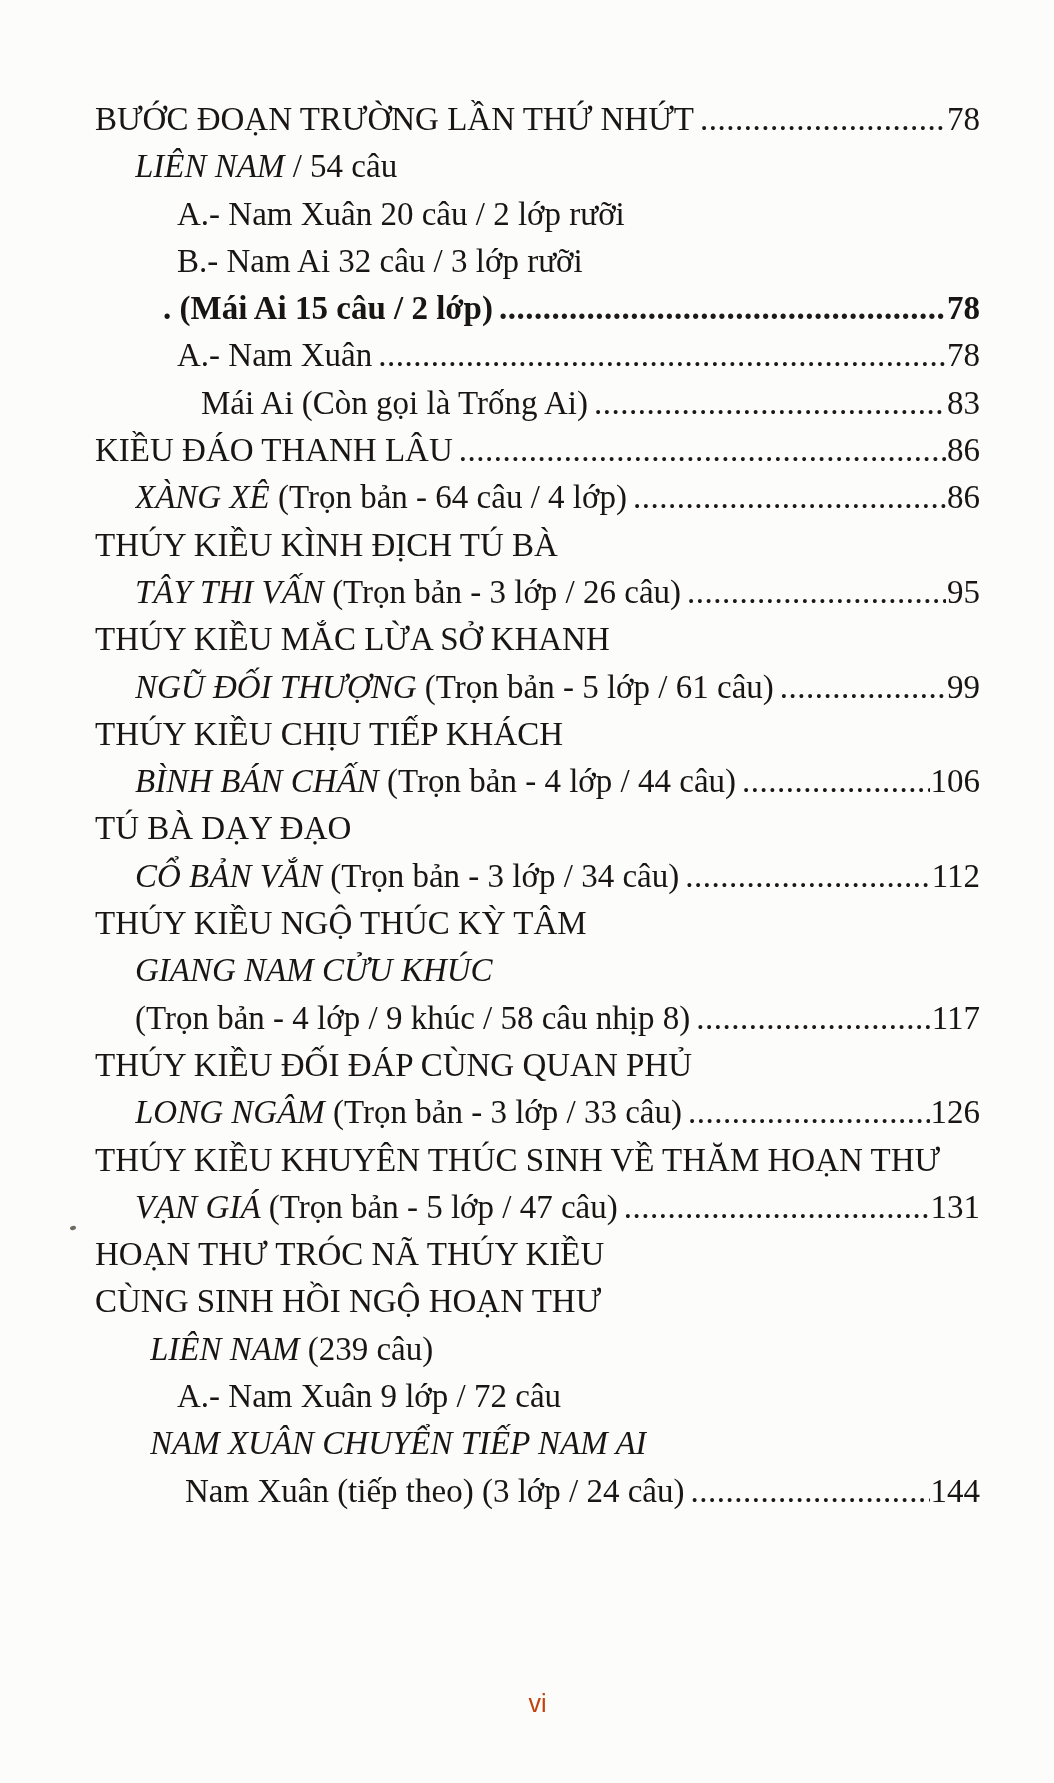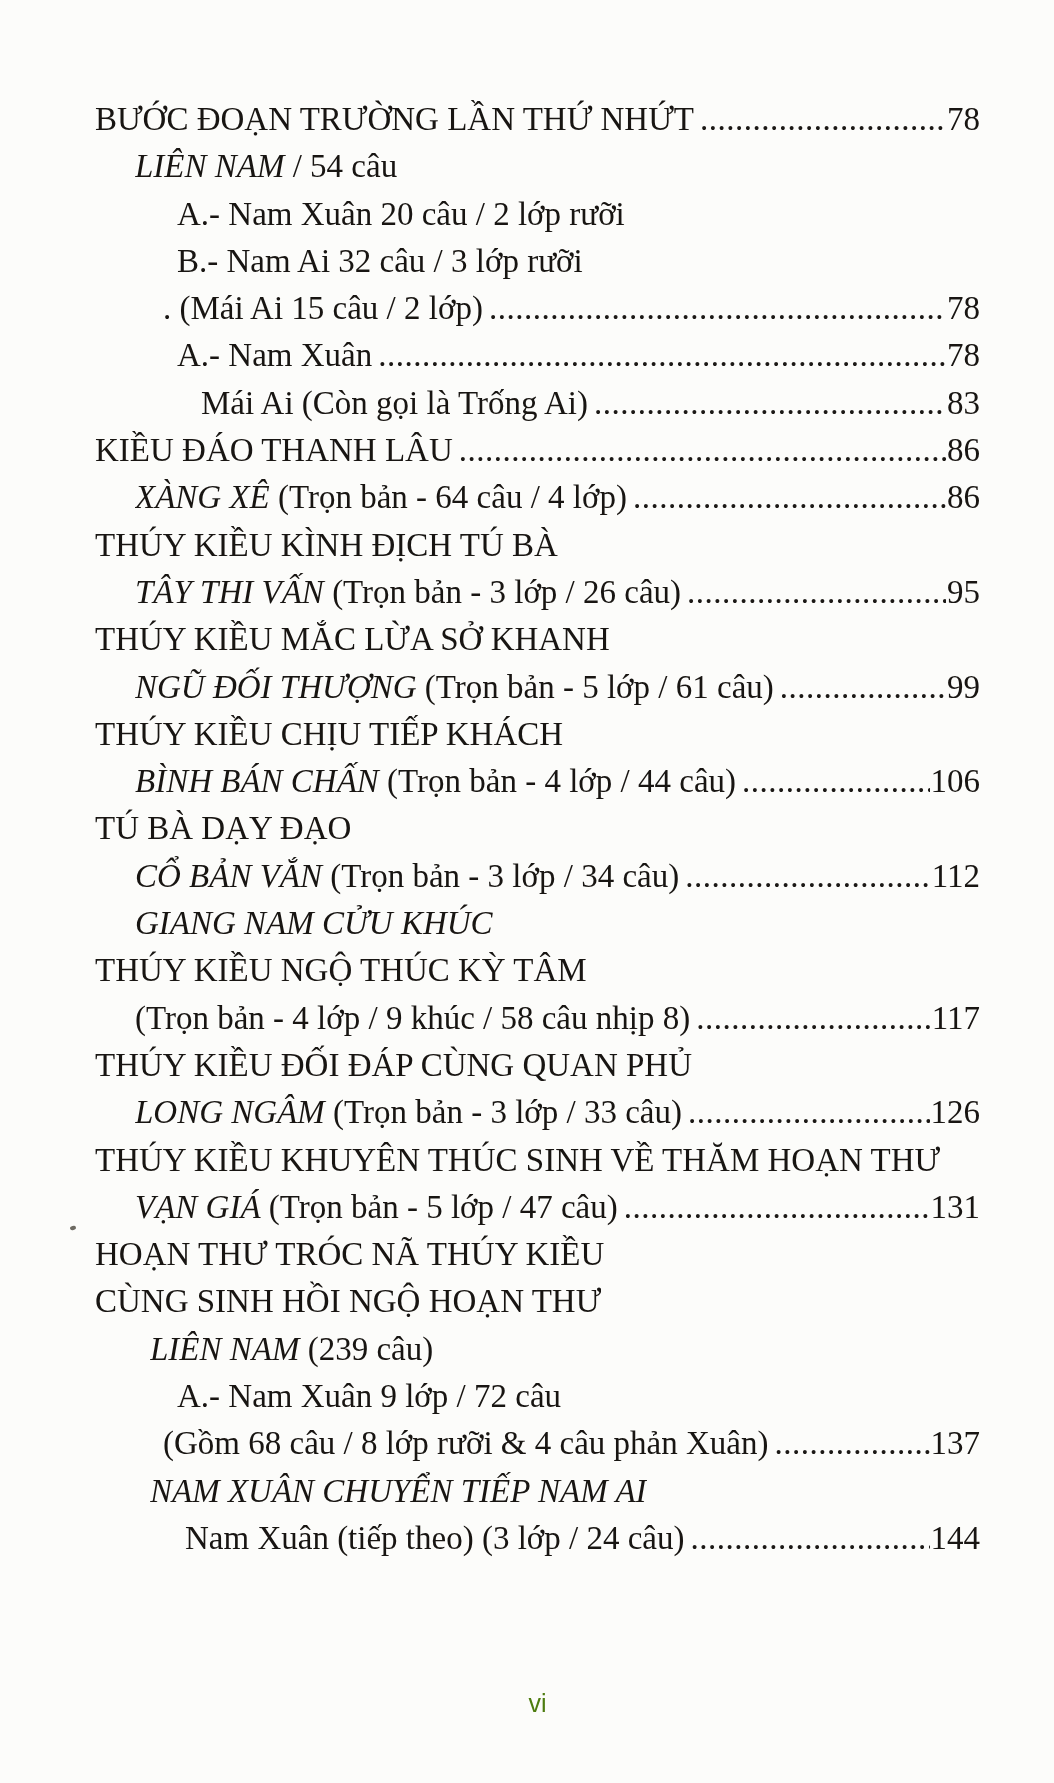--- a/index.html
+++ b/index.html
@@ -56,21 +56,21 @@
     flex: 0 0 auto;
   }
   .folio {
     position: absolute;
     left: 95px;
     right: 74px;
     top: 1689px;
     text-align: center;
     font-family: "Liberation Sans", "DejaVu Sans", sans-serif;
     font-size: 25px;
-    color: #4d7c0f;
+    color: #c2410c;
   }
   .speck {
     position: absolute;
     left: 70px;
     top: 1226px;
     width: 6px;
     height: 4px;
     background: #6d6a62;
     border-radius: 50%;
     transform: rotate(-15deg);
@@ -88,21 +88,21 @@
       </div>
       <div class="toc-row" style="padding-left: 40px;">
         <span class="label"><em>LIÊN NAM</em><span> / 54 câu</span></span>
       </div>
       <div class="toc-row" style="padding-left: 82px;">
         <span class="label"><span>A.- Nam Xuân 20 câu / 2 lớp rưỡi</span></span>
       </div>
       <div class="toc-row" style="padding-left: 82px;">
         <span class="label"><span>B.- Nam Ai 32 câu / 3 lớp rưỡi</span></span>
       </div>
-      <div class="toc-row" style="padding-left: 68px;">
+      <div class="toc-row" style="padding-left: 68px; font-weight: bold;">
         <span class="label"><span>.  (Mái Ai 15 câu / 2 lớp)</span></span>
         <span class="leader"></span>
         <span class="pagenum">78</span>
       </div>
       <div class="toc-row" style="padding-left: 82px;">
         <span class="label"><span>A.- Nam Xuân</span></span>
         <span class="leader"></span>
         <span class="pagenum">78</span>
       </div>
       <div class="toc-row" style="padding-left: 106px;">
@@ -145,25 +145,25 @@
         <span class="pagenum">106</span>
       </div>
       <div class="toc-row" style="padding-left: 0px; text-align: right;">
         <span class="label"><span>TÚ BÀ DẠY ĐẠO</span></span>
       </div>
       <div class="toc-row" style="padding-left: 40px;">
         <span class="label"><em>CỔ BẢN VẮN</em><span> (Trọn bản - 3 lớp / 34 câu)</span></span>
         <span class="leader"></span>
         <span class="pagenum">112</span>
       </div>
+      <div class="toc-row" style="padding-left: 0px;">
+        <span class="label"><span>THÚY KIỀU NGỘ THÚC KỲ TÂM</span></span>
+      </div>
       <div class="toc-row" style="padding-left: 40px;">
         <span class="label"><em>GIANG NAM CỬU KHÚC</em></span>
-      </div>
-      <div class="toc-row" style="padding-left: 0px;">
-        <span class="label"><span>THÚY KIỀU NGỘ THÚC KỲ TÂM</span></span>
       </div>
       <div class="toc-row" style="padding-left: 40px; justify-content: flex-end;">
         <span class="label"><span>(Trọn bản - 4 lớp / 9 khúc / 58 câu nhịp 8)</span></span>
         <span class="leader"></span>
         <span class="pagenum">117</span>
       </div>
       <div class="toc-row" style="padding-left: 0px;">
         <span class="label"><span>THÚY KIỀU ĐỐI ĐÁP CÙNG QUAN PHỦ</span></span>
       </div>
       <div class="toc-row" style="padding-left: 40px;">
@@ -183,25 +183,20 @@
         <span class="label"><span>HOẠN THƯ TRÓC NÃ THÚY KIỀU</span></span>
       </div>
       <div class="toc-row" style="padding-left: 0px;">
         <span class="label"><span>CÙNG SINH HỒI NGỘ HOẠN THƯ</span></span>
       </div>
       <div class="toc-row" style="padding-left: 55px;">
         <span class="label"><em>LIÊN NAM</em><span> (239 câu)</span></span>
       </div>
       <div class="toc-row" style="padding-left: 82px;">
         <span class="label"><span>A.- Nam Xuân 9 lớp / 72 câu</span></span>
-      </div>
-      <div class="toc-row" style="padding-left: 68px;">
-        <span class="label"><span>(Gồm 68 câu / 8 lớp rưỡi &amp; 4 câu phản Xuân)</span></span>
-        <span class="leader"></span>
-        <span class="pagenum">137</span>
       </div>
       <div class="toc-row" style="padding-left: 55px;">
         <span class="label"><em>NAM XUÂN CHUYỂN TIẾP NAM AI</em></span>
       </div>
       <div class="toc-row" style="padding-left: 90px;">
         <span class="label"><span>Nam Xuân (tiếp theo) (3 lớp / 24 câu)</span></span>
         <span class="leader"></span>
         <span class="pagenum">144</span>
       </div>
     </div>

